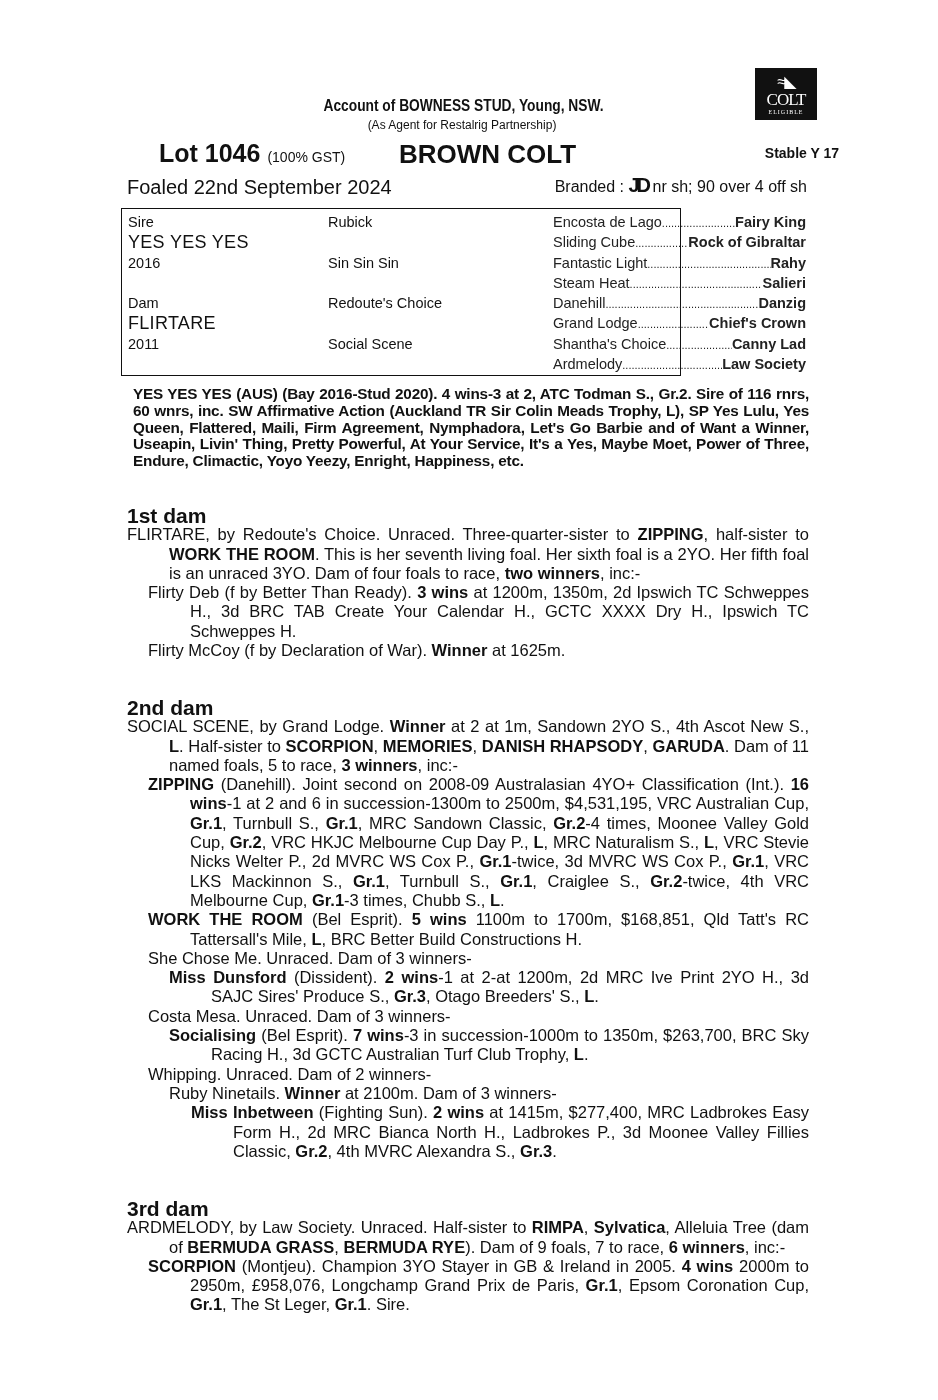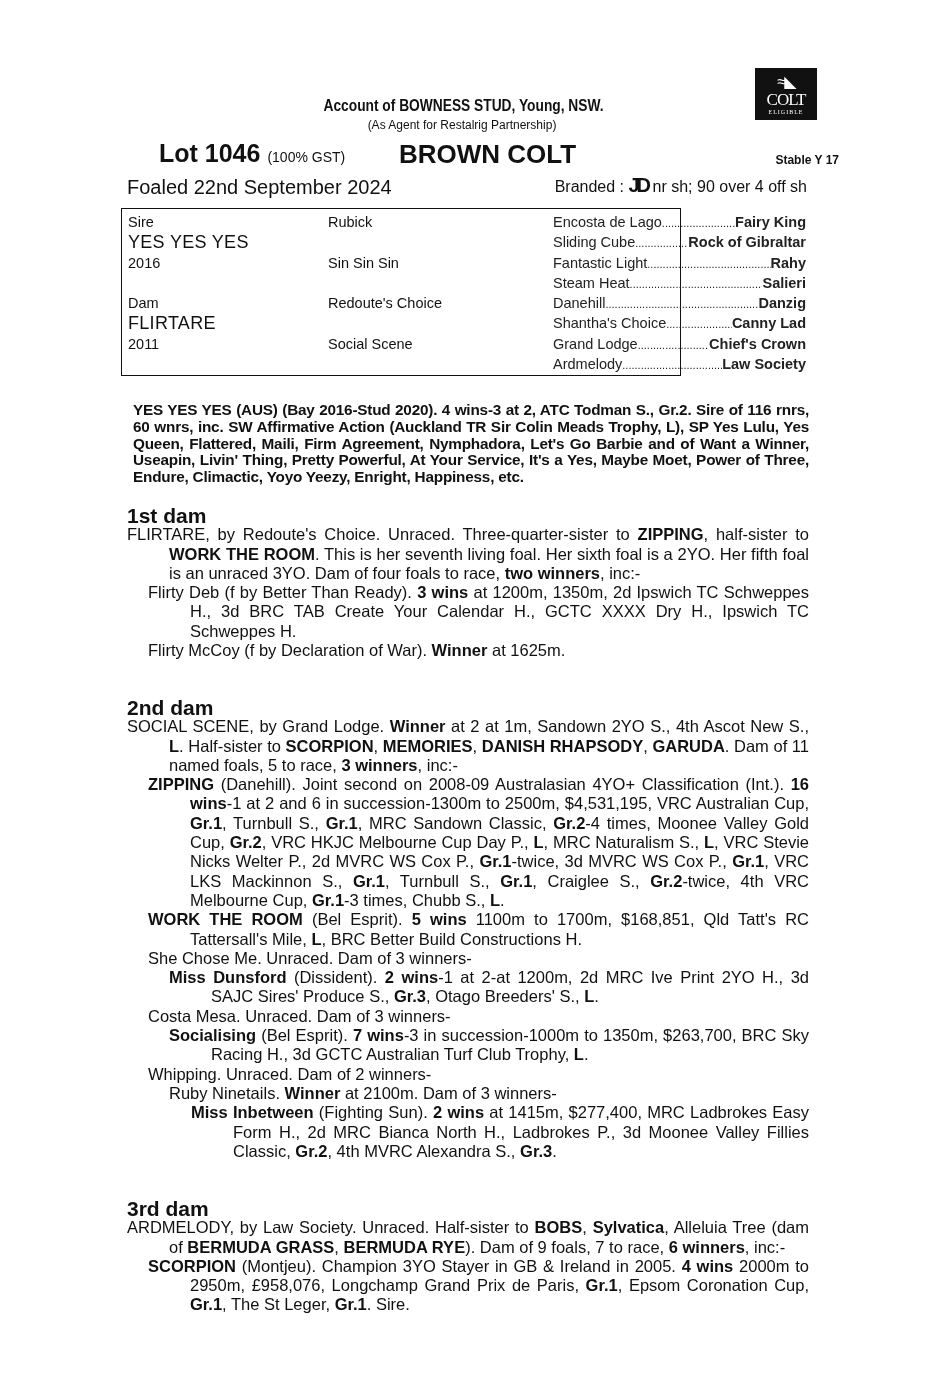--- a/index.html
+++ b/index.html
@@ -8,36 +8,36 @@
   .logo { position: absolute; left: 755px; top: 68px; width: 62px; height: 52px; background: #111; color: #fff; text-align: center; }
   .logo .horse { font-size: 16px; line-height: 20px; margin-top: 4px; letter-spacing: -2px; }
   .logo .bobs { font-family: "Liberation Serif", serif; font-size: 17px; line-height: 16px; letter-spacing: -1px; }
   .logo .elig { font-family: "Liberation Serif", serif; font-size: 6px; letter-spacing: 1px; line-height: 8px; }
   .account { position: absolute; top: 97px; left: 0; width: 680px; text-align: center; font-weight: bold; font-size: 16px; transform: scaleX(0.86); transform-origin: 315px 0; }
   .agent { position: absolute; top: 118px; left: 0; width: 680px; text-align: center; font-size: 12px; padding-left: 0; margin-left:-5px; }
   .lotline { position: absolute; top: 139px; left: 0; width: 680px; height: 30px; margin-left: 32px; }
   .lot { position: absolute; left: 0; top: 0; font-size: 25px; font-weight: bold; }
   .gst { font-size: 14px; font-weight: normal; }
   .colt { position: absolute; left: 240px; top: 0; font-size: 26px; font-weight: bold; }
-  .stable { position: absolute; right: 0; top: 14px; font-size: 12px; font-weight: bold; text-align: center; }
+  .stable { position: absolute; right: 0; top: 6px; font-size: 14px; font-weight: bold; text-align: center; }
   .foaled { position: absolute; top: 176px; left: 0; font-size: 20px; }
   .branded { position: absolute; top: 174px; right: 0; font-size: 16px; }
   .brand-mark { font-weight: bold; font-size: 20px; letter-spacing: -3px; }
   .pedigree { position: absolute; top: 208px; left: -6px; width: 560px; height: 168px; border: 1.5px solid #111; box-sizing: border-box; font-size: 14.5px; }
   .ped-col1 { position: absolute; left: 6px; top: 3px; }
   .ped-col2 { position: absolute; left: 206px; top: 3px; }
   .ped-col3 { position: absolute; left: 390px; top: 3px; width: 294px; }
   .ped-row { height: 20.3px; line-height: 20.3px; white-space: nowrap; }
   .ped-big { font-weight: 400; font-size: 18px; letter-spacing: 0.3px; }
   .gp { display: flex; height: 20.3px; line-height: 20.3px; color: #222; }
   .gp .a { white-space: nowrap; margin-left: 41px; }
   .gp .dots { flex: 1; overflow: hidden; white-space: nowrap; }
   .gp .dots::after { content: "........................................................................................................."; font-size: 11px; letter-spacing: 0; }
   .gp .b { white-space: nowrap; }
-  .sire-summary { position: absolute; top: 386px; left: 6px; width: 676px; font-weight: 900; font-size: 15.3px; line-height: 16.8px; text-align: justify; letter-spacing: -0.2px; margin-top: 16px; }
+  .sire-summary { position: absolute; top: 386px; left: 6px; width: 676px; font-weight: 900; font-size: 15.3px; line-height: 16.8px; text-align: justify; letter-spacing: -0.2px; }
   .section { position: absolute; left: 0; width: 682px; font-size: 16.5px; line-height: 19.3px; }
   .sec-head { font-weight: 900; font-size: 21px; }
   .para { text-align: justify; }
   .b { font-weight: 900; }
   .ind0 { padding-left: 42px; text-indent: -42px; }
   .ind1 { padding-left: 63px; text-indent: -42px; }
   .ind2 { padding-left: 84px; text-indent: -42px; }
   .ind3 { padding-left: 106px; text-indent: -42px; }
   .ind1n { padding-left: 21px; }
   .ind2n { padding-left: 42px; }
@@ -107,28 +107,28 @@
           <span class="a">Steam Heat</span>
           <span class="dots"></span>
           <span class="b">Salieri</span>
         </div>
       <div class="gp">
           <span class="a">Danehill</span>
           <span class="dots"></span>
           <span class="b">Danzig</span>
         </div>
       <div class="gp">
+          <span class="a">Grand Lodge</span>
+          <span class="dots"></span>
+          <span class="b">Chief's Crown</span>
+        </div>
+      <div class="gp">
           <span class="a">Shantha's Choice</span>
           <span class="dots"></span>
           <span class="b">Canny Lad</span>
-        </div>
-      <div class="gp">
-          <span class="a">Grand Lodge</span>
-          <span class="dots"></span>
-          <span class="b">Chief's Crown</span>
         </div>
       <div class="gp">
           <span class="a">Ardmelody</span>
           <span class="dots"></span>
           <span class="b">Law Society</span>
         </div>
     </div>
   </div>
 
   <div class="sire-summary">YES YES YES (AUS) (Bay 2016-Stud 2020). 4 wins-3 at 2, ATC Todman S., Gr.2. Sire of 116 rnrs, 60 wnrs, inc. SW Affirmative Action (Auckland TR Sir Colin Meads Trophy, L), SP Yes Lulu, Yes Queen, Flattered, Maili, Firm Agreement, Nymphadora, Let's Go Barbie and of Want a Winner, Useapin, Livin' Thing, Pretty Powerful, At Your Service, It's a Yes, Maybe Moet, Power of Three, Endure, Climactic, Yoyo Yeezy, Enright, Happiness, etc.</div>
@@ -149,16 +149,16 @@
     <div class="para ind2"><span class="b">Miss Dunsford</span><span> (Dissident). </span><span class="b">2 wins</span><span>-1 at 2-at 1200m, 2d MRC Ive Print 2YO H., 3d SAJC Sires' Produce S., </span><span class="b">Gr.3</span><span>, Otago Breeders' S., </span><span class="b">L</span><span>.</span></div>
     <div class="para ind1n">Costa Mesa. Unraced. Dam of 3 winners-</div>
     <div class="para ind2"><span class="b">Socialising</span><span> (Bel Esprit). </span><span class="b">7 wins</span><span>-3 in succession-1000m to 1350m, $263,700, BRC Sky Racing H., 3d GCTC Australian Turf Club Trophy, </span><span class="b">L</span><span>.</span></div>
     <div class="para ind1n">Whipping. Unraced. Dam of 2 winners-</div>
     <div class="para ind2n"><span>Ruby Ninetails. </span><span class="b">Winner</span><span> at 2100m. Dam of 3 winners-</span></div>
     <div class="para ind3"><span class="b">Miss Inbetween</span><span> (Fighting Sun). </span><span class="b">2 wins</span><span> at 1415m, $277,400, MRC Ladbrokes Easy Form H., 2d MRC Bianca North H., Ladbrokes P., 3d Moonee Valley Fillies Classic, </span><span class="b">Gr.2</span><span>, 4th MVRC Alexandra S., </span><span class="b">Gr.3</span><span>.</span></div>
   </div>
 
   <div class="section" style="top:1199px">
     <div class="sec-head">3rd dam</div>
-    <div class="para ind0"><span>ARDMELODY, by Law Society. Unraced. Half-sister to </span><span class="b">BOBS</span><span>, </span><span class="b">Sylvatica</span><span>, Alleluia Tree (dam of </span><span class="b">BERMUDA GRASS</span><span>, </span><span class="b">BERMUDA RYE</span><span>). Dam of 9 foals, 7 to race, </span><span class="b">6 winners</span><span>, inc:-</span></div>
+    <div class="para ind0"><span>ARDMELODY, by Law Society. Unraced. Half-sister to </span><span class="b">RIMPA</span><span>, </span><span class="b">Sylvatica</span><span>, Alleluia Tree (dam of </span><span class="b">BERMUDA GRASS</span><span>, </span><span class="b">BERMUDA RYE</span><span>). Dam of 9 foals, 7 to race, </span><span class="b">6 winners</span><span>, inc:-</span></div>
     <div class="para ind1"><span class="b">SCORPION</span><span> (Montjeu). Champion 3YO Stayer in GB &amp; Ireland in 2005. </span><span class="b">4 wins</span><span> 2000m to 2950m, £958,076, Longchamp Grand Prix de Paris, </span><span class="b">Gr.1</span><span>, Epsom Coronation Cup, </span><span class="b">Gr.1</span><span>, The St Leger, </span><span class="b">Gr.1</span><span>. Sire.</span></div>
   </div>
 </div>
 
 </body></html>

